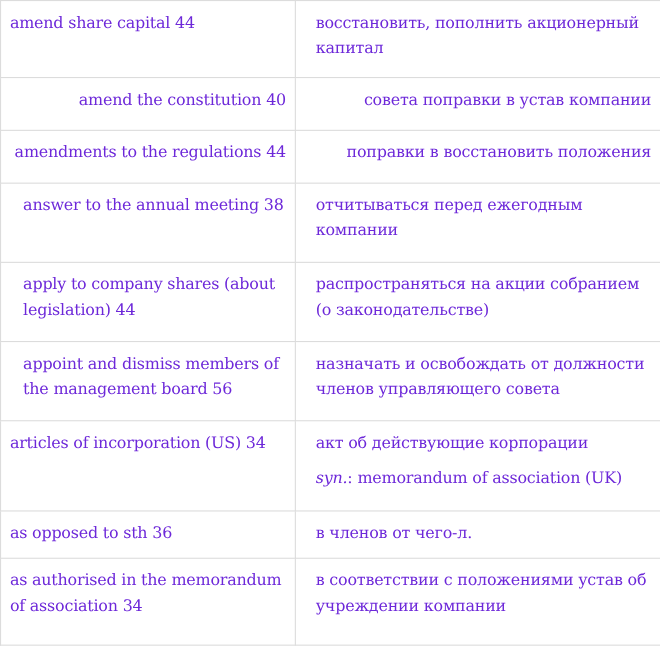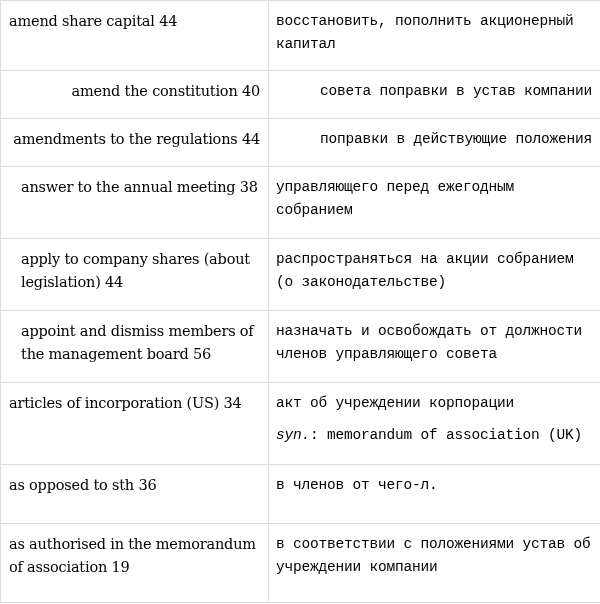--- a/index.html
+++ b/index.html
@@ -15,41 +15,40 @@
     }
     table.glossary {
       border-collapse: collapse;
       table-layout: fixed;
       width: 600px;
       position: absolute;
       left: 0;
       top: 0;
       font-family: "DejaVu Serif", "Liberation Serif", serif;
       font-size: 14.5px;
-      color: #000000;
+      color: #6d28d9;
       letter-spacing: -0.2px;
     }
     table.glossary col.term { width: 268px; }
     table.glossary col.trans { width: 332px; }
     table.glossary td {
       border: 1px solid #dcdcdc;
       vertical-align: top;
       padding: 9px 8px 0 8px;
       line-height: 23px;
       box-sizing: border-box;
     }
     table.glossary td.trans {
-      padding-left: 7px;
-      font-family: Liberation Mono, monospace;
+      padding-left: 18px;
     }
     tr.h70 td { height: 70px; }
     tr.h48 td { height: 48px; text-align: right; }
     tr.h72 td { height: 72px; padding-left: 20px; }
     tr.h82 td { height: 82px; margin-left: 48px; }
-    tr.h43 td { height: 59px; }
+    tr.h43 td { height: 43px; }
     tr.h79 td { height: 79px; }
     .syn-line {
       display: block;
       margin-top: 9px;
     }
     .syn-abbr {
       font-style: italic;
     }
   </style>
 </head>
@@ -64,43 +63,43 @@
     <tr class="h70">
       <td class="term">amend share capital 44</td>
       <td class="trans">восстановить, пополнить акционерный капитал</td>
     </tr>
     <tr class="h48">
       <td class="term">amend the constitution 40</td>
       <td class="trans">совета поправки в устав компании</td>
     </tr>
     <tr class="h48">
       <td class="term">amendments to the regulations 44</td>
-      <td class="trans">поправки в действующие положения</td>
+      <td class="trans">поправки в восстановить положения</td>
     </tr>
     <tr class="h72">
       <td class="term">answer to the annual meeting 38</td>
-      <td class="trans">управляющего перед ежегодным собранием</td>
+      <td class="trans">отчитываться перед ежегодным компании</td>
     </tr>
     <tr class="h72">
       <td class="term">apply to company shares (about legislation) 44</td>
       <td class="trans">распространяться на акции собранием (о законодательстве)</td>
     </tr>
     <tr class="h72">
       <td class="term">appoint and dismiss members of the management board 56</td>
       <td class="trans">назначать и освобождать от должности членов управляющего совета</td>
     </tr>
     <tr class="h82">
       <td class="term">articles of incorporation (US) 34</td>
       <td class="trans">
-        <span>акт об учреждении корпорации</span>
+        <span>акт об действующие корпорации</span>
         <span class="syn-line"><span class="syn-abbr">syn.</span><span>: </span><span>memorandum of association (UK)</span></span>
       </td>
     </tr>
     <tr class="h43">
       <td class="term">as opposed to sth 36</td>
       <td class="trans">в членов от чего-л.</td>
     </tr>
     <tr class="h79">
-      <td class="term">as authorised in the memorandum of association 19</td>
+      <td class="term">as authorised in the memorandum of association 34</td>
       <td class="trans">в соответствии с положениями устав об учреждении компании</td>
     </tr>
   </tbody>
 </table>
 
 </body></html>

